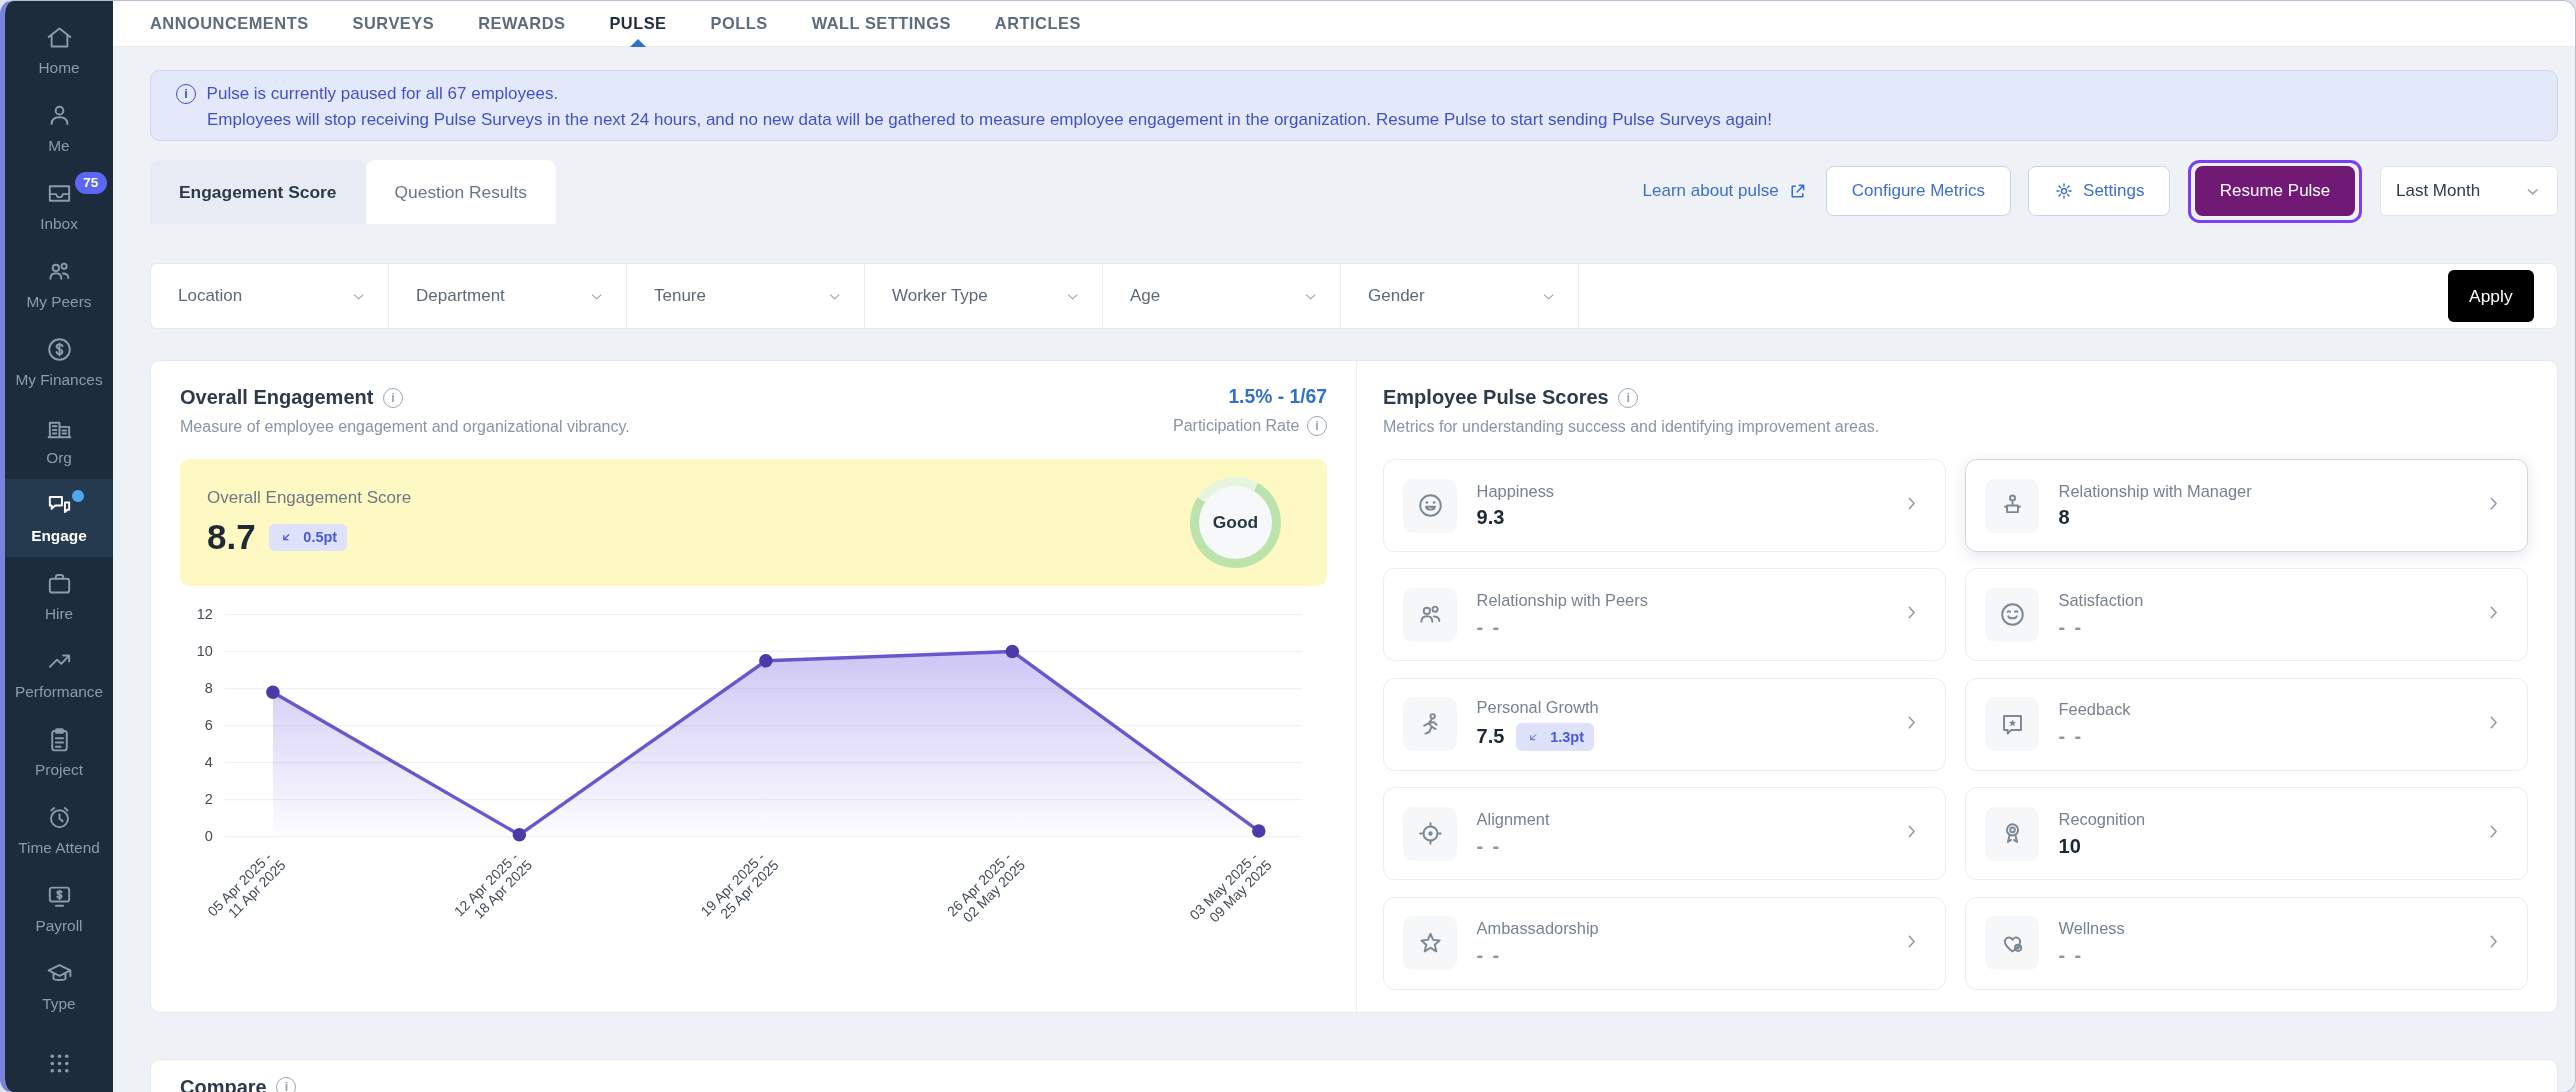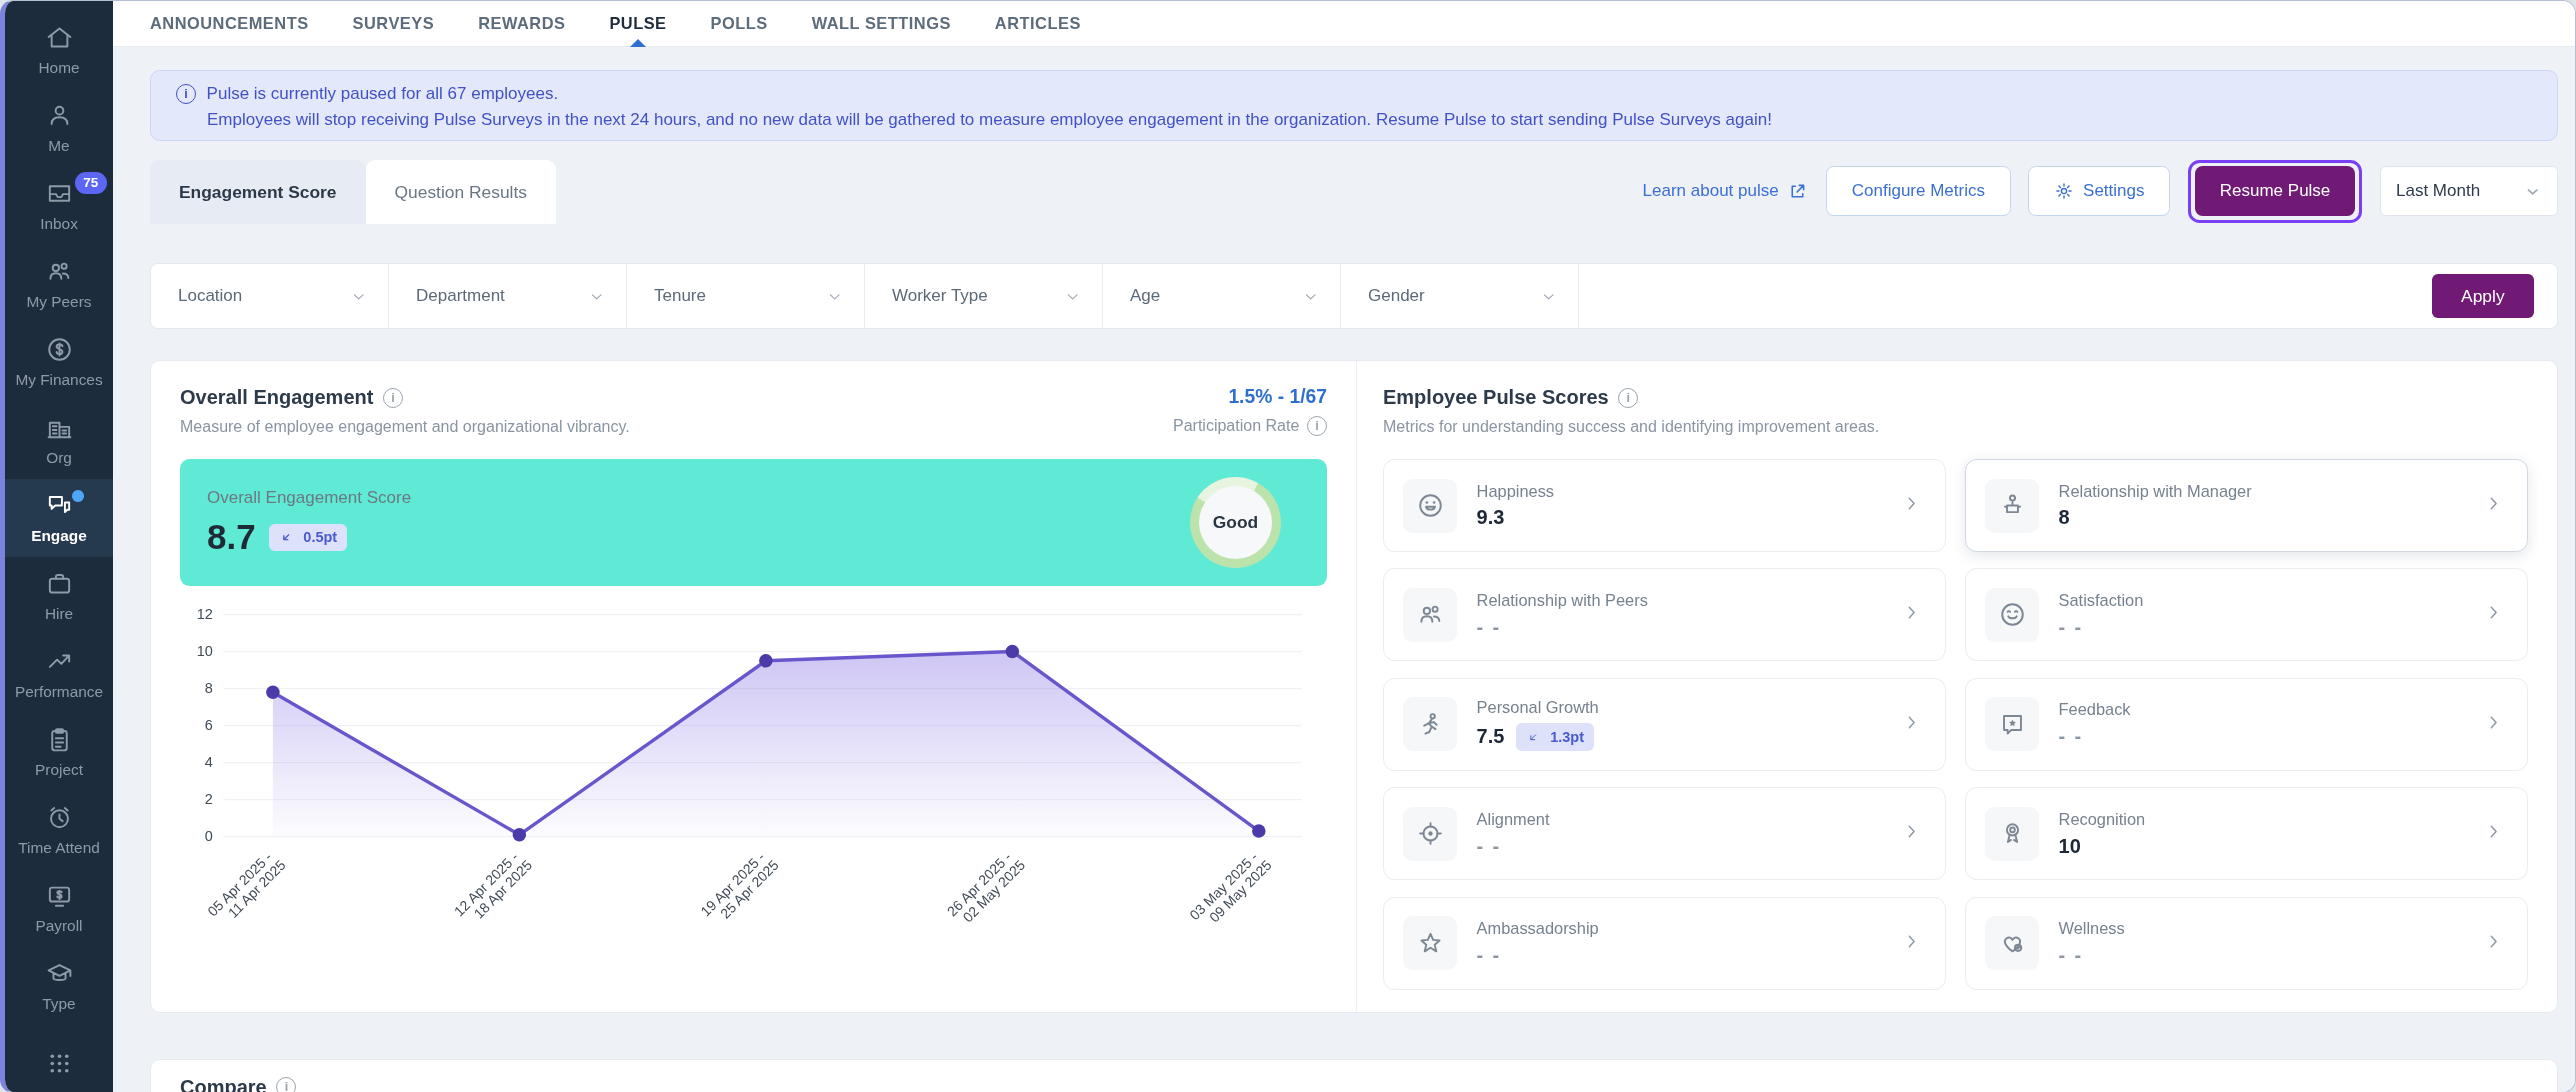--- a/index.html
+++ b/index.html
@@ -54,36 +54,36 @@
   .highlight-box{border:3.9px solid #7a3ff2;border-radius:11.6px;padding:3.9px;}
   .select{height:50px;min-width:178px;background:#fff;border:1px solid #dfe4ec;border-radius:5.8px;
     display:flex;align-items:center;justify-content:space-between;padding:0 15.4px;font-size:17px;
     color:#2e3b4c;gap:19.3px;cursor:pointer;}
   .select svg,.filter svg{width:17.4px;height:17.4px;color:#9aa5b1;}
   
   .filterbar{margin-top:39px;background:#fff;border:1px solid #e4e8ef;border-radius:7.7px;height:66px;
     display:flex;align-items:stretch;}
   .filter{width:238px;border-right:1px solid #e9edf2;display:flex;align-items:center;
     justify-content:space-between;padding:0 21px 0 27px;color:#5c6a78;font-size:17px;cursor:pointer;}
-  .apply-btn{margin-left:auto;align-self:center;margin-right:23px;height:44px;padding:0 29px;
-    background:#701a75;color:#fff;border-radius:5.8px;font-size:17.4px;display:flex;align-items:center;
+  .apply-btn{margin-left:auto;align-self:center;margin-right:23px;height:52px;padding:0 21px;
+    background:#000000;color:#fff;border-radius:5.8px;font-size:17.4px;display:flex;align-items:center;
     border:none;cursor:pointer;}
   
   .maincard{margin-top:31px;background:#fff;border:1px solid #e6eaf0;border-radius:9.7px;height:653px;
     position:relative;display:flex;}
   .left-col{width:1205px;padding:25px 29px;position:relative;}
   .v-divider{position:absolute;left:1205px;top:0;bottom:0;width:1px;background:#eceff3;}
   .right-col{flex:1;padding:25px 29px 25px 27px;}
   .sec-head{display:flex;justify-content:space-between;align-items:flex-start;}
   .sec-title{font-size:20px;font-weight:bold;color:#2d3a49;display:flex;align-items:center;gap:9.7px;}
   .sec-sub{font-size:16px;color:#8a95a3;margin-top:8.7px;}
   .participation{text-align:right;}
   .part-val{color:#2f6fd0;font-weight:bold;font-size:19.3px;}
   .part-label{color:#8a95a3;font-size:16px;margin-top:7.7px;display:flex;gap:7.7px;align-items:center;justify-content:flex-end;}
-  .score-strip{margin-top:23px;background:#5eead4;border-radius:9.7px;height:127px;display:flex;
+  .score-strip{margin-top:23px;background:#fef9c3;border-radius:9.7px;height:127px;display:flex;
     align-items:center;justify-content:space-between;padding:0 46px 0 27px;text-align:center;}
   .score-label{font-size:17px;color:#6d7885;}
   .score-row{display:flex;align-items:center;gap:13.5px;margin-top:9.7px;}
   .score-val{font-size:35px;font-weight:bold;color:#1f2a37;}
   .delta-badge{background:#dde2fa;color:#4a5ad0;font-size:14.5px;padding:5.8px 9.7px;border-radius:5.8px;
     display:inline-flex;align-items:center;gap:10px;font-weight:bold;}
   .delta-badge svg{width:14.5px;height:14.5px;}
   .ring{width:91px;height:91px;border-radius:50%;
     background:conic-gradient(from 30deg,#bce3ab 0 76%,#e7f4df 76% 100%);
     display:grid;place-items:center;}

